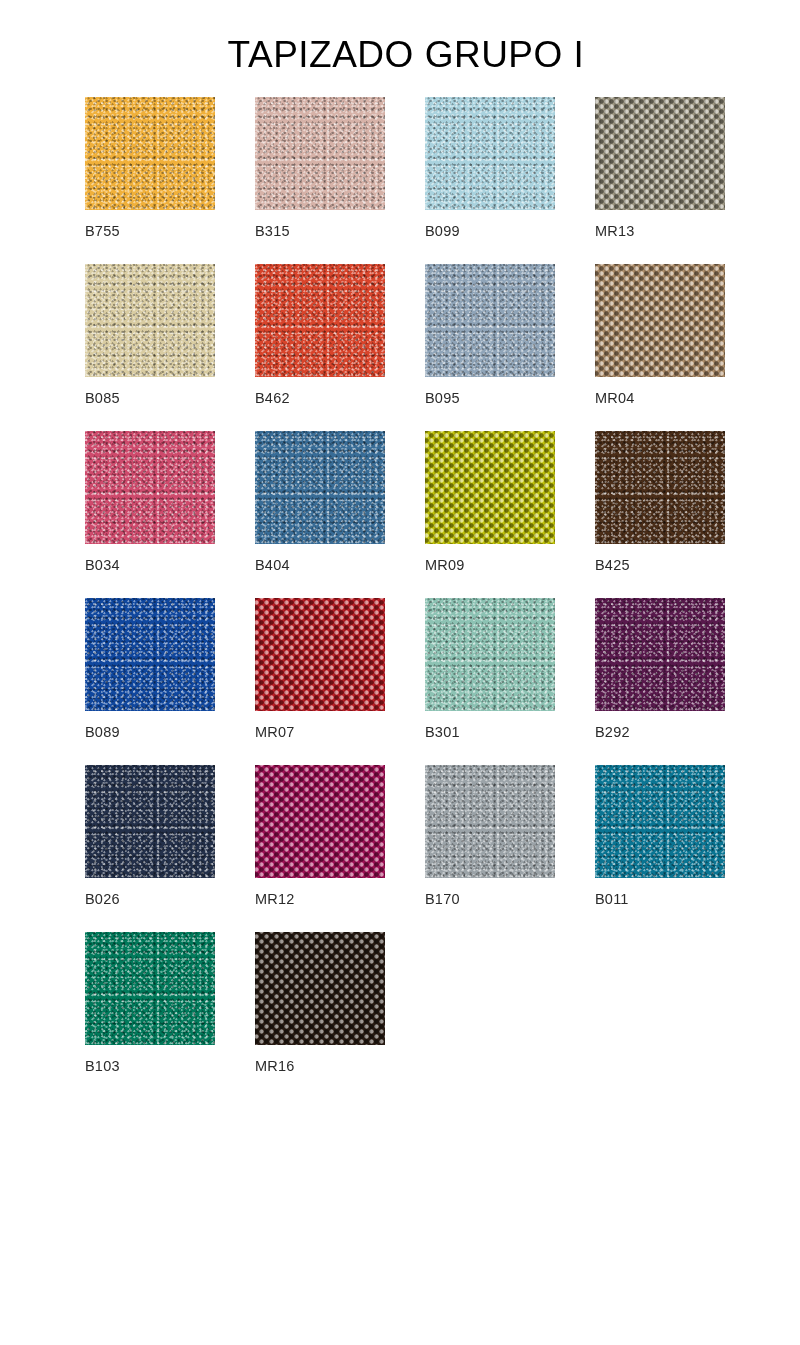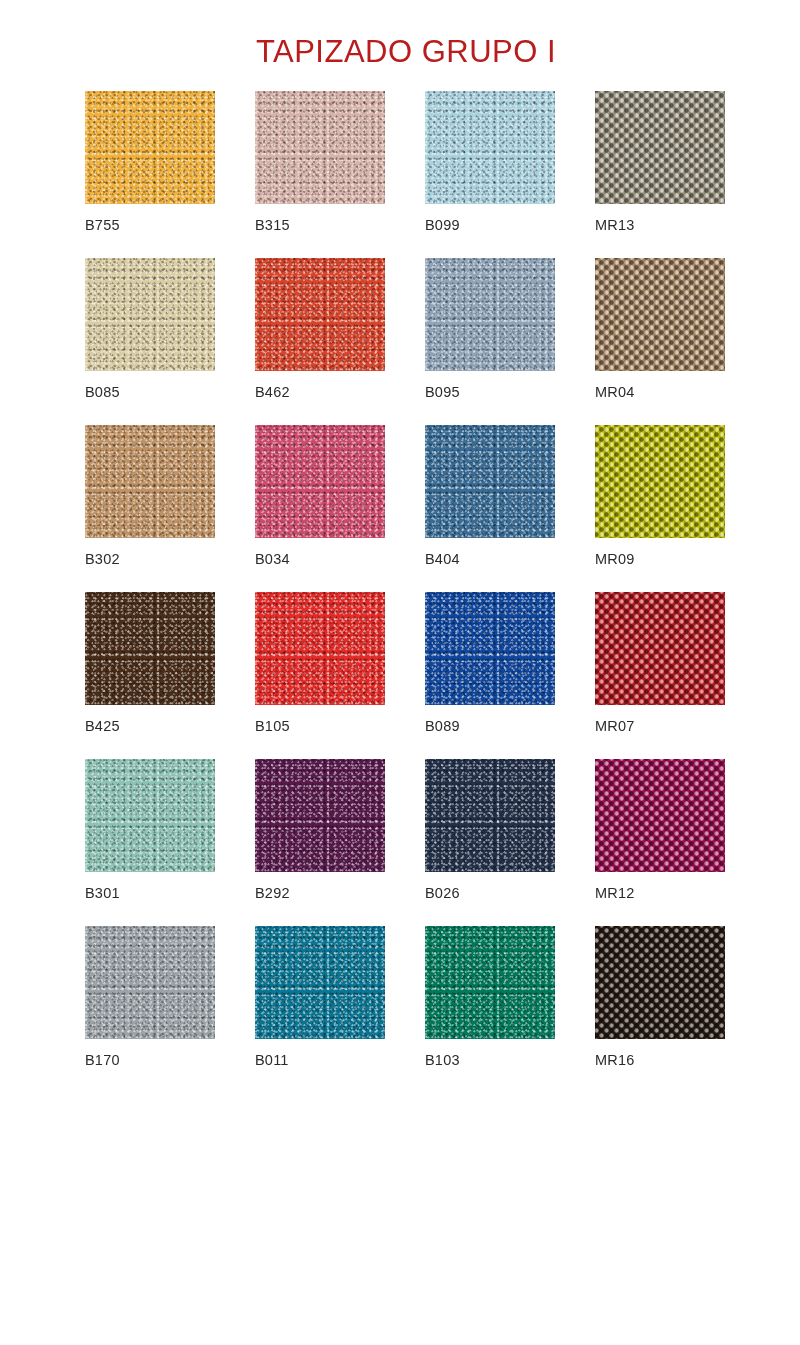--- a/index.html
+++ b/index.html
@@ -19,23 +19,23 @@
     position: relative;
     width: 800px;
     height: 1345px;
     background: #ffffff;
     box-sizing: border-box;
   }
 
   
   .catalog-title {
     text-align: center;
-    font-size: 31px;
+    font-size: 37px;
     font-weight: 400;
-    color: #b91c1c;
+    color: #000000;
     letter-spacing: 0.5px;
     margin: 0;
     padding-top: 36px;
     padding-left: 12px;
     line-height: 1.05;
     font-family: "Liberation Sans", sans-serif;
   }
 
   
   .swatch-grid {
@@ -165,44 +165,36 @@
       </div>
       <div class="swatch-cell">
         <div class="swatch-chip tex-boucle" style="background-color: rgb(143, 164, 184);"></div>
         <div class="swatch-label">B095</div>
       </div>
       <div class="swatch-cell">
         <div class="swatch-chip tex-weave" style="background-color: rgb(173, 140, 104);"></div>
         <div class="swatch-label">MR04</div>
       </div>
       <div class="swatch-cell">
-        <div class="swatch-chip tex-boucle" style="background-color: rgb(192, 146, 99);"></div>
-        <div class="swatch-label">B302</div>
-      </div>
-      <div class="swatch-cell">
         <div class="swatch-chip tex-boucle" style="background-color: rgb(206, 74, 108);"></div>
         <div class="swatch-label">B034</div>
       </div>
       <div class="swatch-cell">
         <div class="swatch-chip tex-boucle" style="background-color: rgb(56, 108, 150);"></div>
         <div class="swatch-label">B404</div>
       </div>
       <div class="swatch-cell">
         <div class="swatch-chip tex-weave" style="background-color: rgb(194, 196, 6);"></div>
         <div class="swatch-label">MR09</div>
       </div>
       <div class="swatch-cell">
         <div class="swatch-chip tex-boucle" style="background-color: rgb(74, 45, 24);"></div>
         <div class="swatch-label">B425</div>
       </div>
       <div class="swatch-cell">
-        <div class="swatch-chip tex-boucle" style="background-color: rgb(227, 42, 39);"></div>
-        <div class="swatch-label">B105</div>
-      </div>
-      <div class="swatch-cell">
         <div class="swatch-chip tex-boucle" style="background-color: rgb(16, 71, 158);"></div>
         <div class="swatch-label">B089</div>
       </div>
       <div class="swatch-cell">
         <div class="swatch-chip tex-weave" style="background-color: rgb(192, 28, 36);"></div>
         <div class="swatch-label">MR07</div>
       </div>
       <div class="swatch-cell">
         <div class="swatch-chip tex-boucle" style="background-color: rgb(140, 194, 179);"></div>
         <div class="swatch-label">B301</div>

